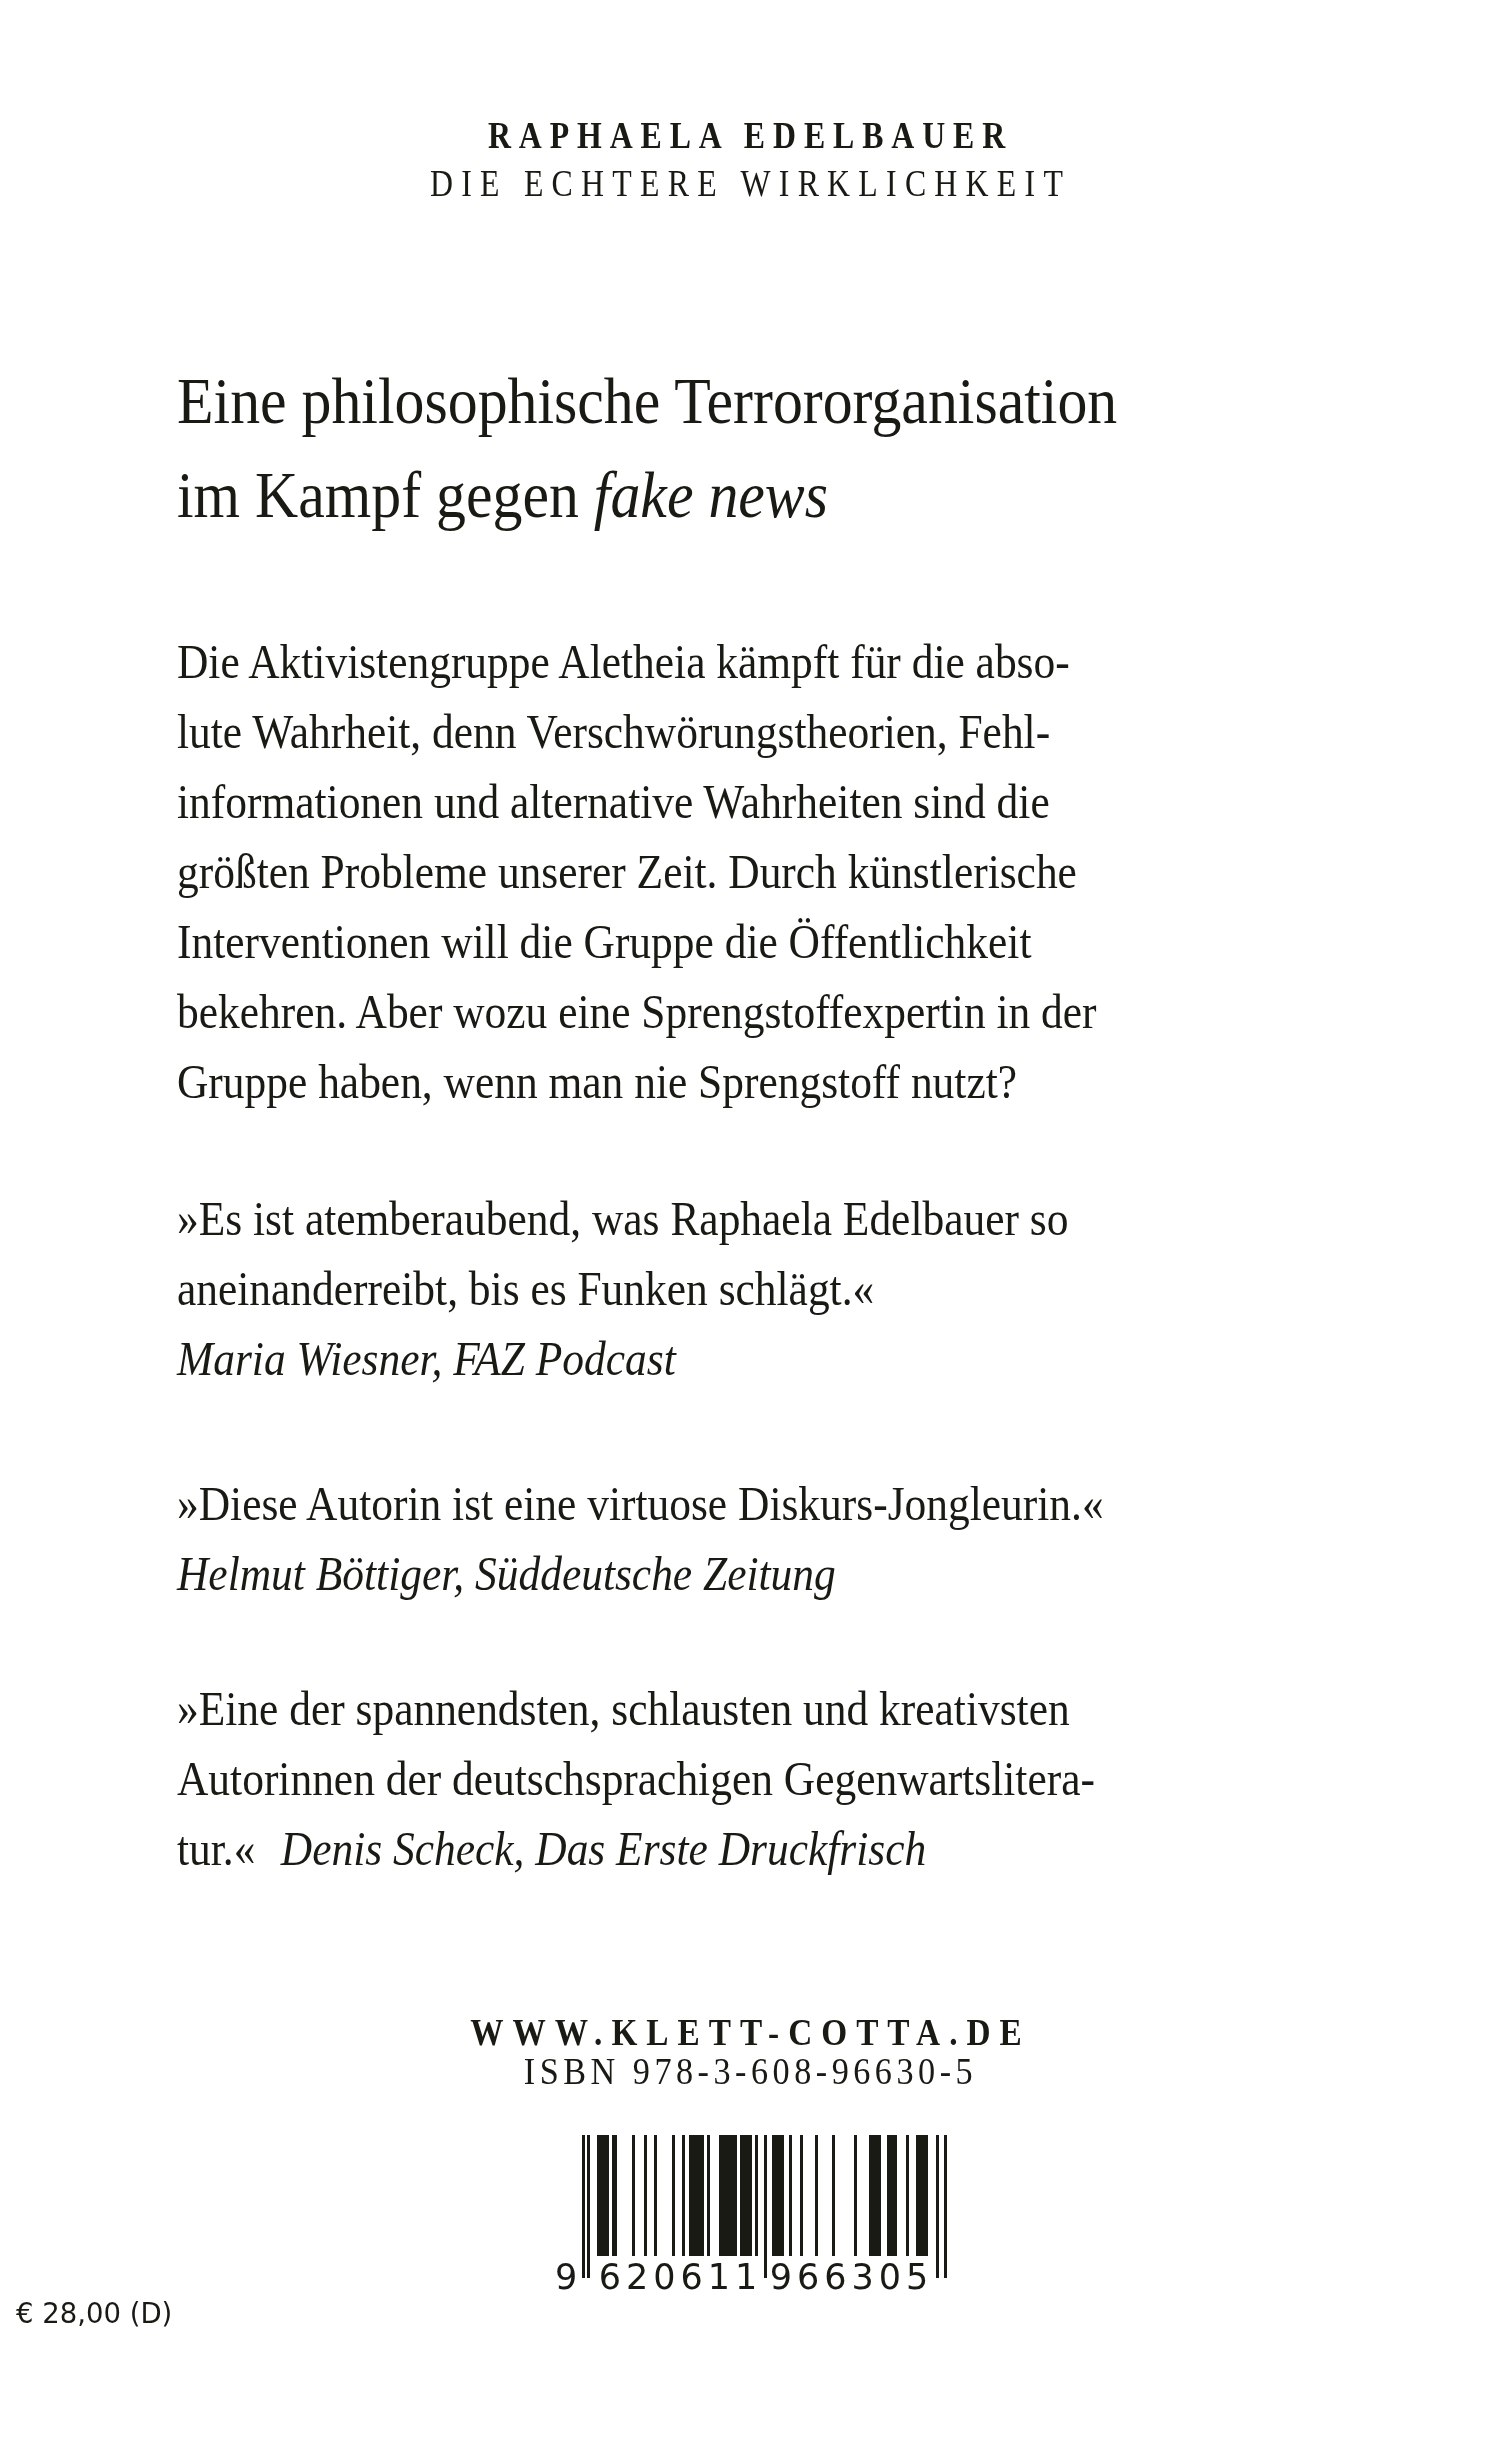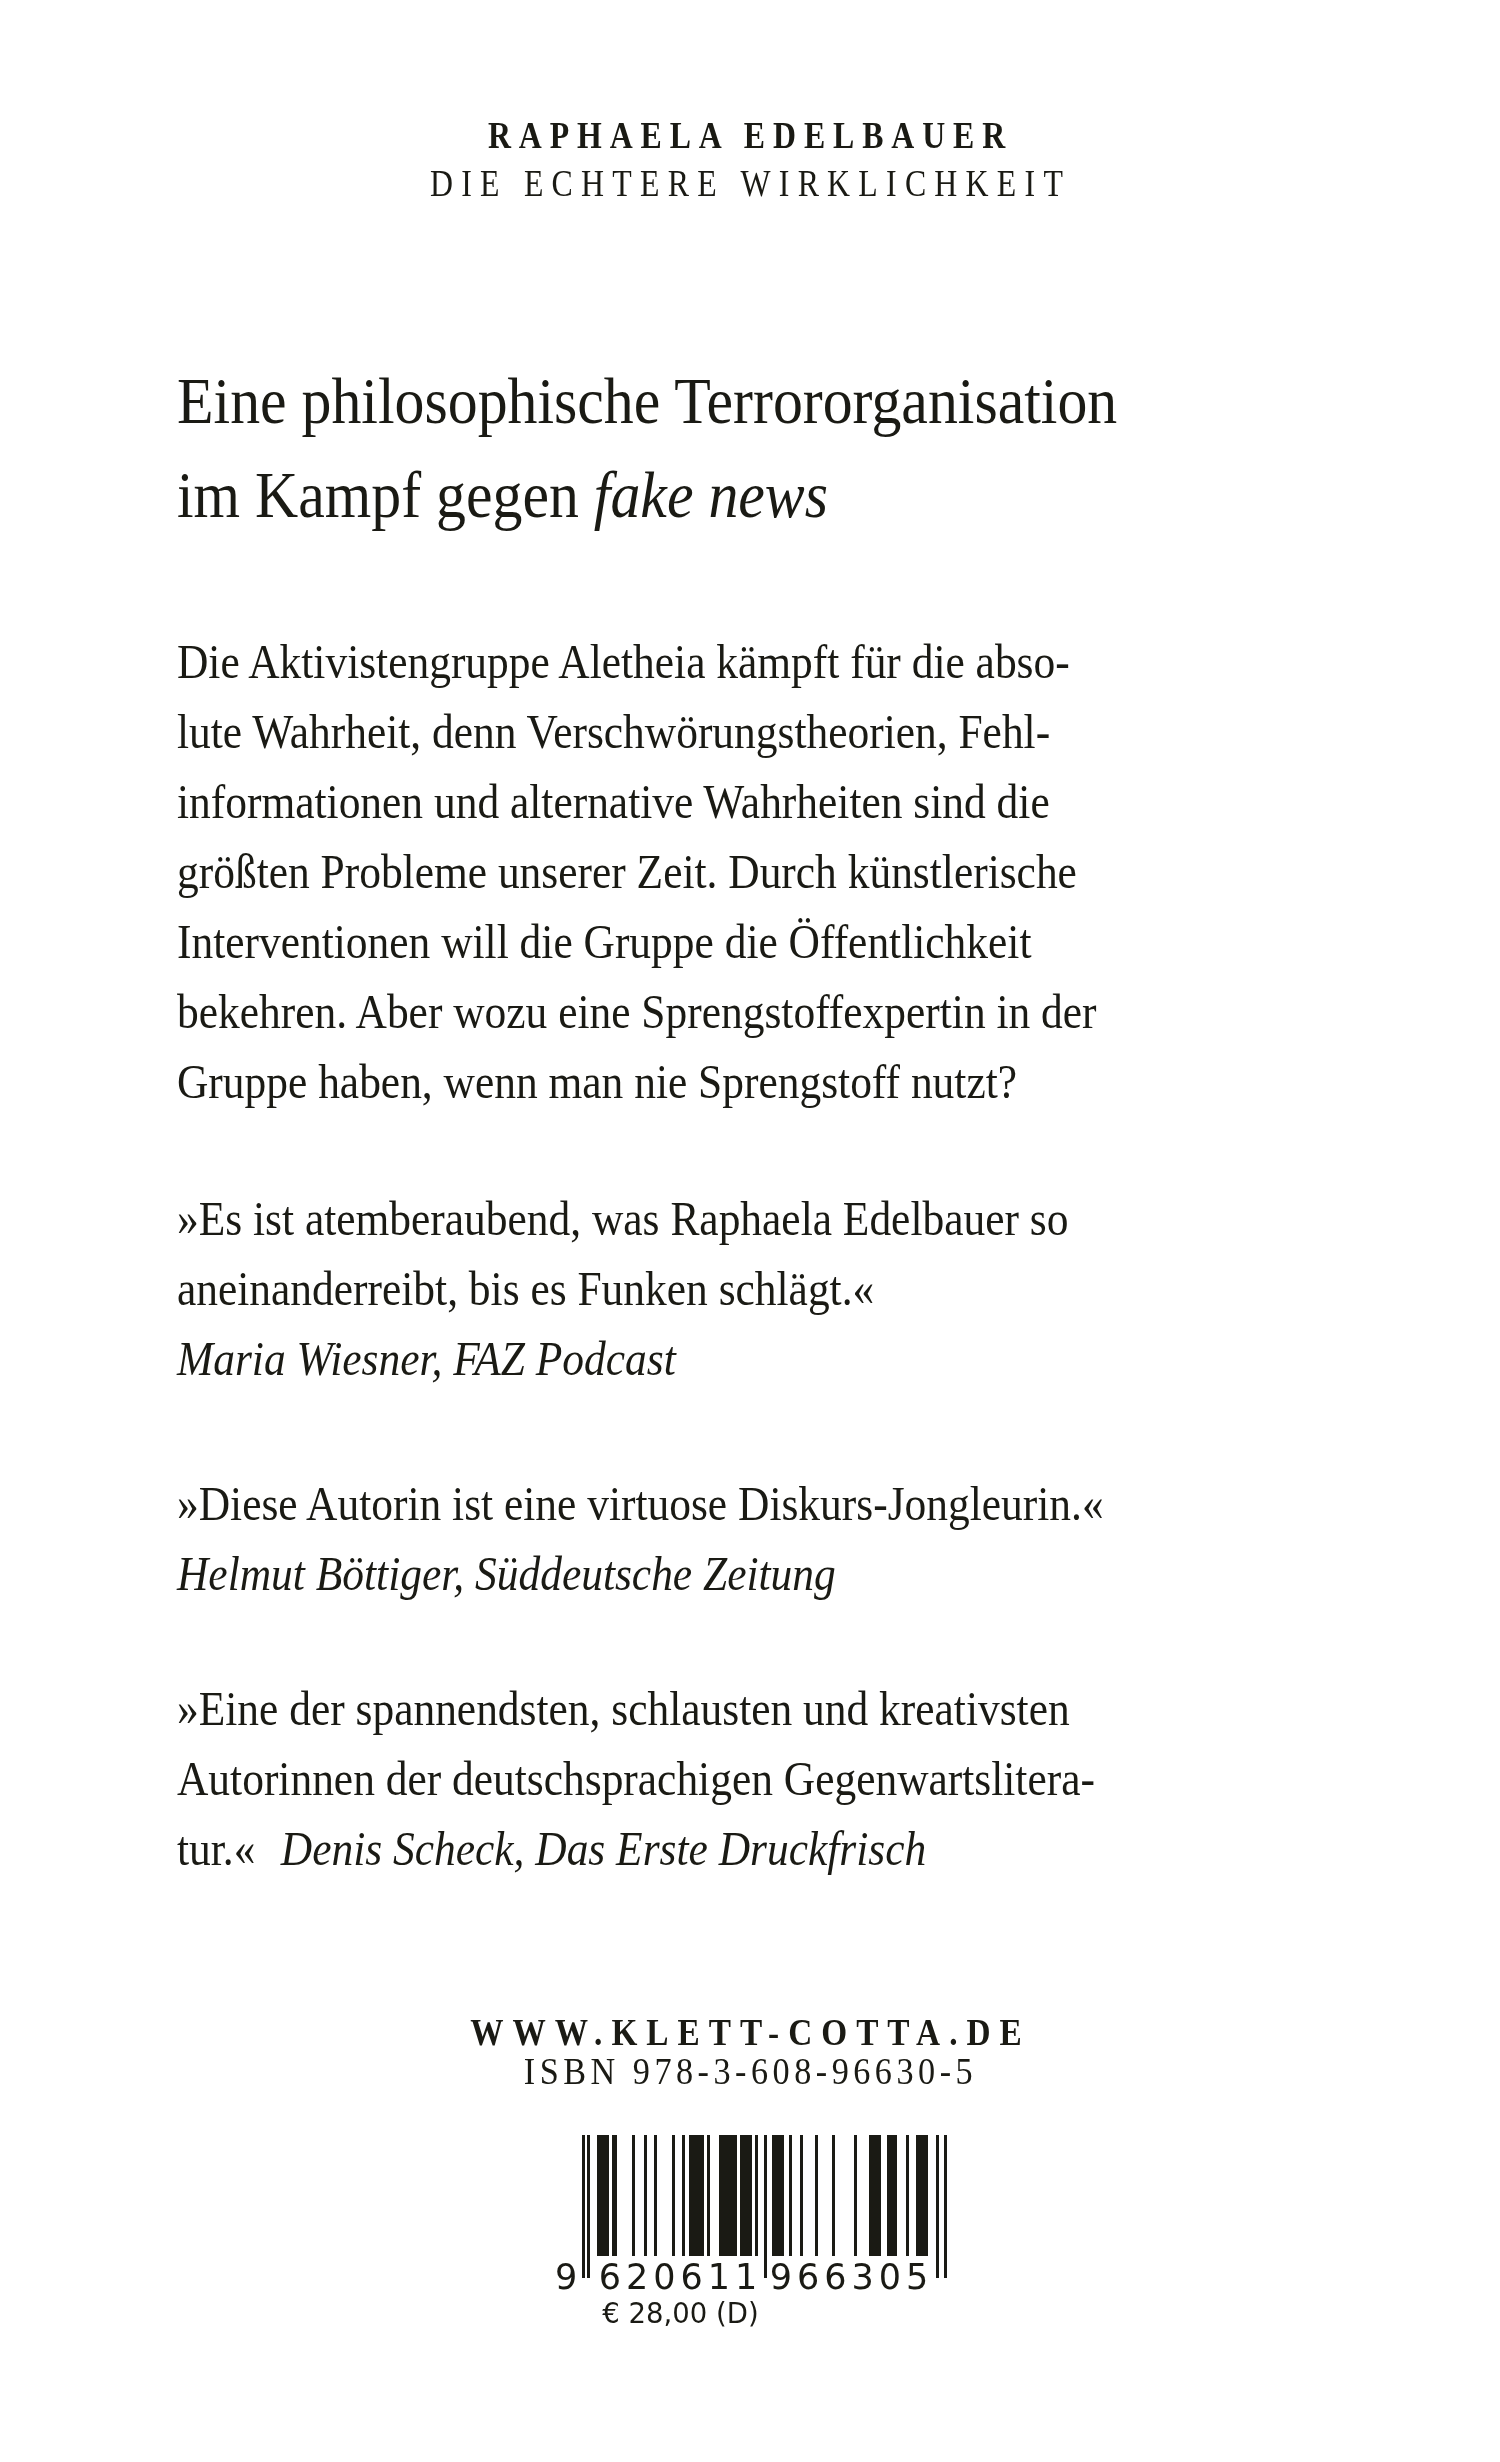--- a/index.html
+++ b/index.html
@@ -51,21 +51,21 @@
   .barcode-wrap { left: 550px; top: 2135px; width: 417px; height: 133px; }
   .barcode { position: absolute; left: 32px; top: 0; width: 367px; height: 150px; }
   .bar { position: absolute; top: 0; background: #1a1a14; }
   .bc-digits {
     position: absolute; left: 0; top: 113px; width: 417px;
     font-family: "DejaVu Sans", sans-serif; font-size: 35px; line-height: 42px;
     background: transparent; white-space: nowrap;
   }
   .bc-digits span { position: absolute; background: #fff; padding: 0 1.7px; }
   .price {
-    left: 0; width: 1361px; top: 2297px; text-align: center;
+    left: 16px; width: 1361px; top: 2297px; 
     font-family: "DejaVu Sans", sans-serif; font-size: 27.5px; line-height: 33px;
   }
 </style>
 </head>
 <body>
 
 <div class="abs author">RAPHAELA EDELBAUER</div>
 <div class="abs title">DIE ECHTERE WIRKLICHKEIT</div>
 
 <div class="abs headline">

